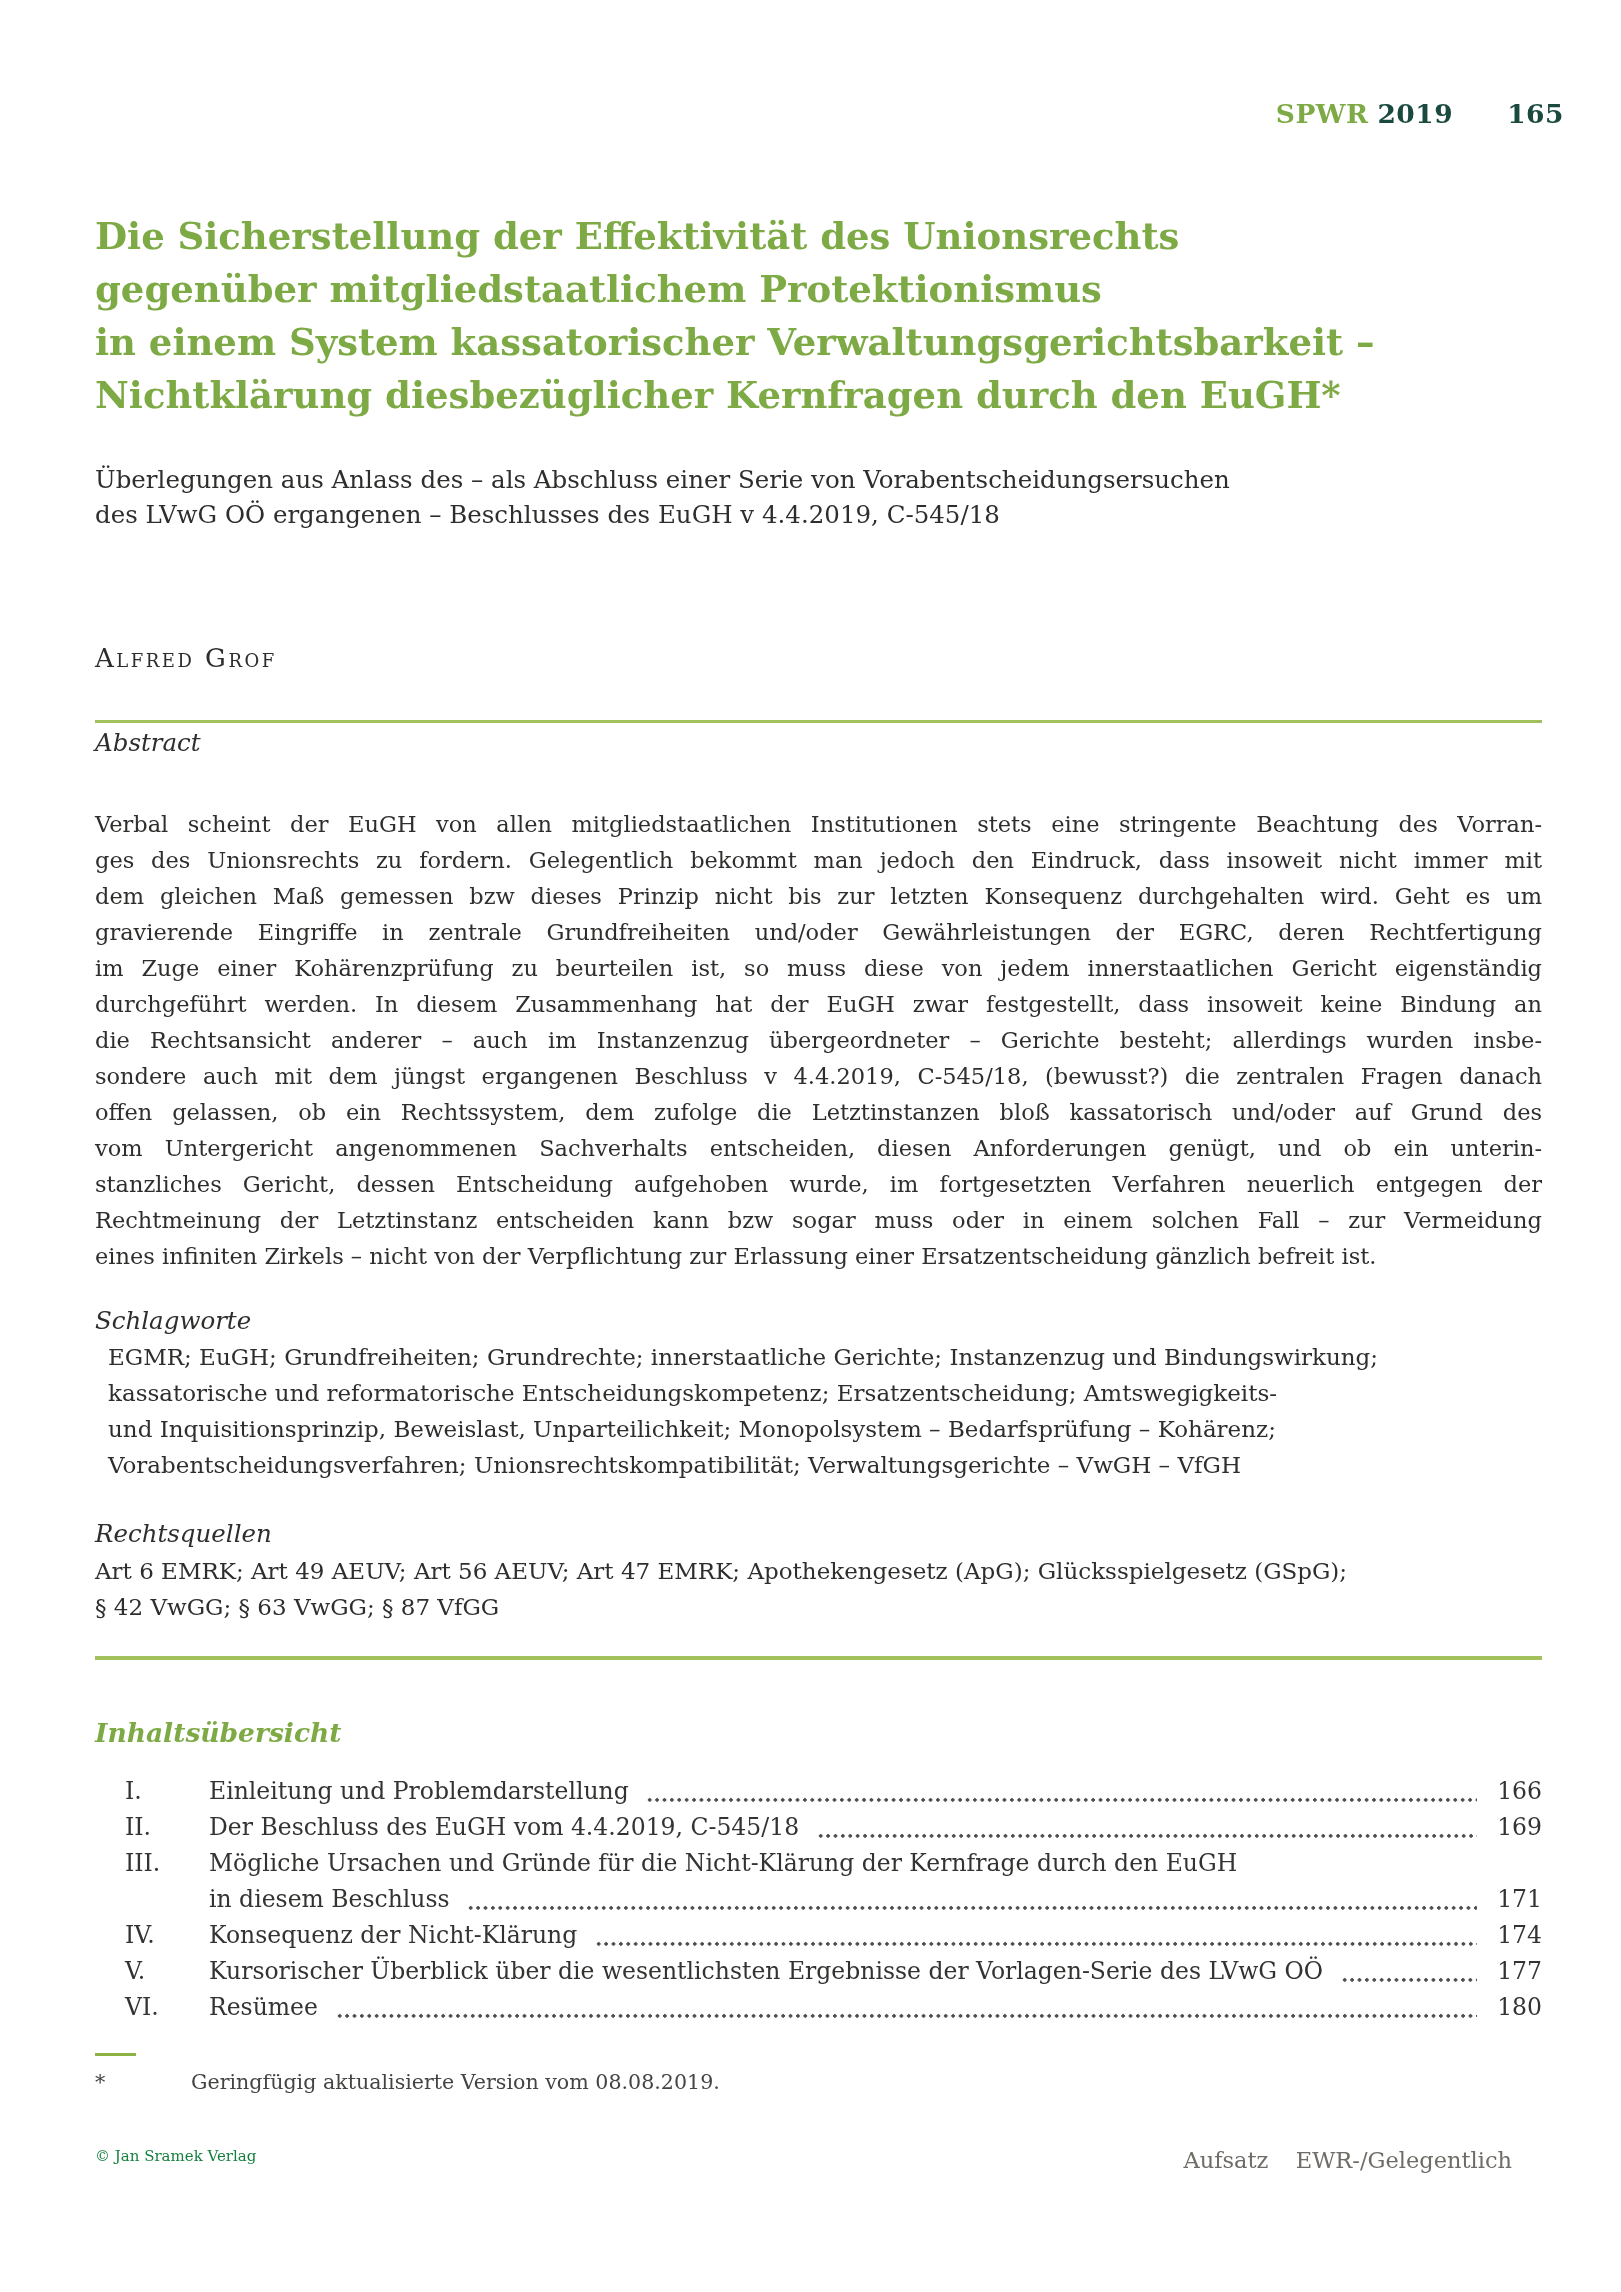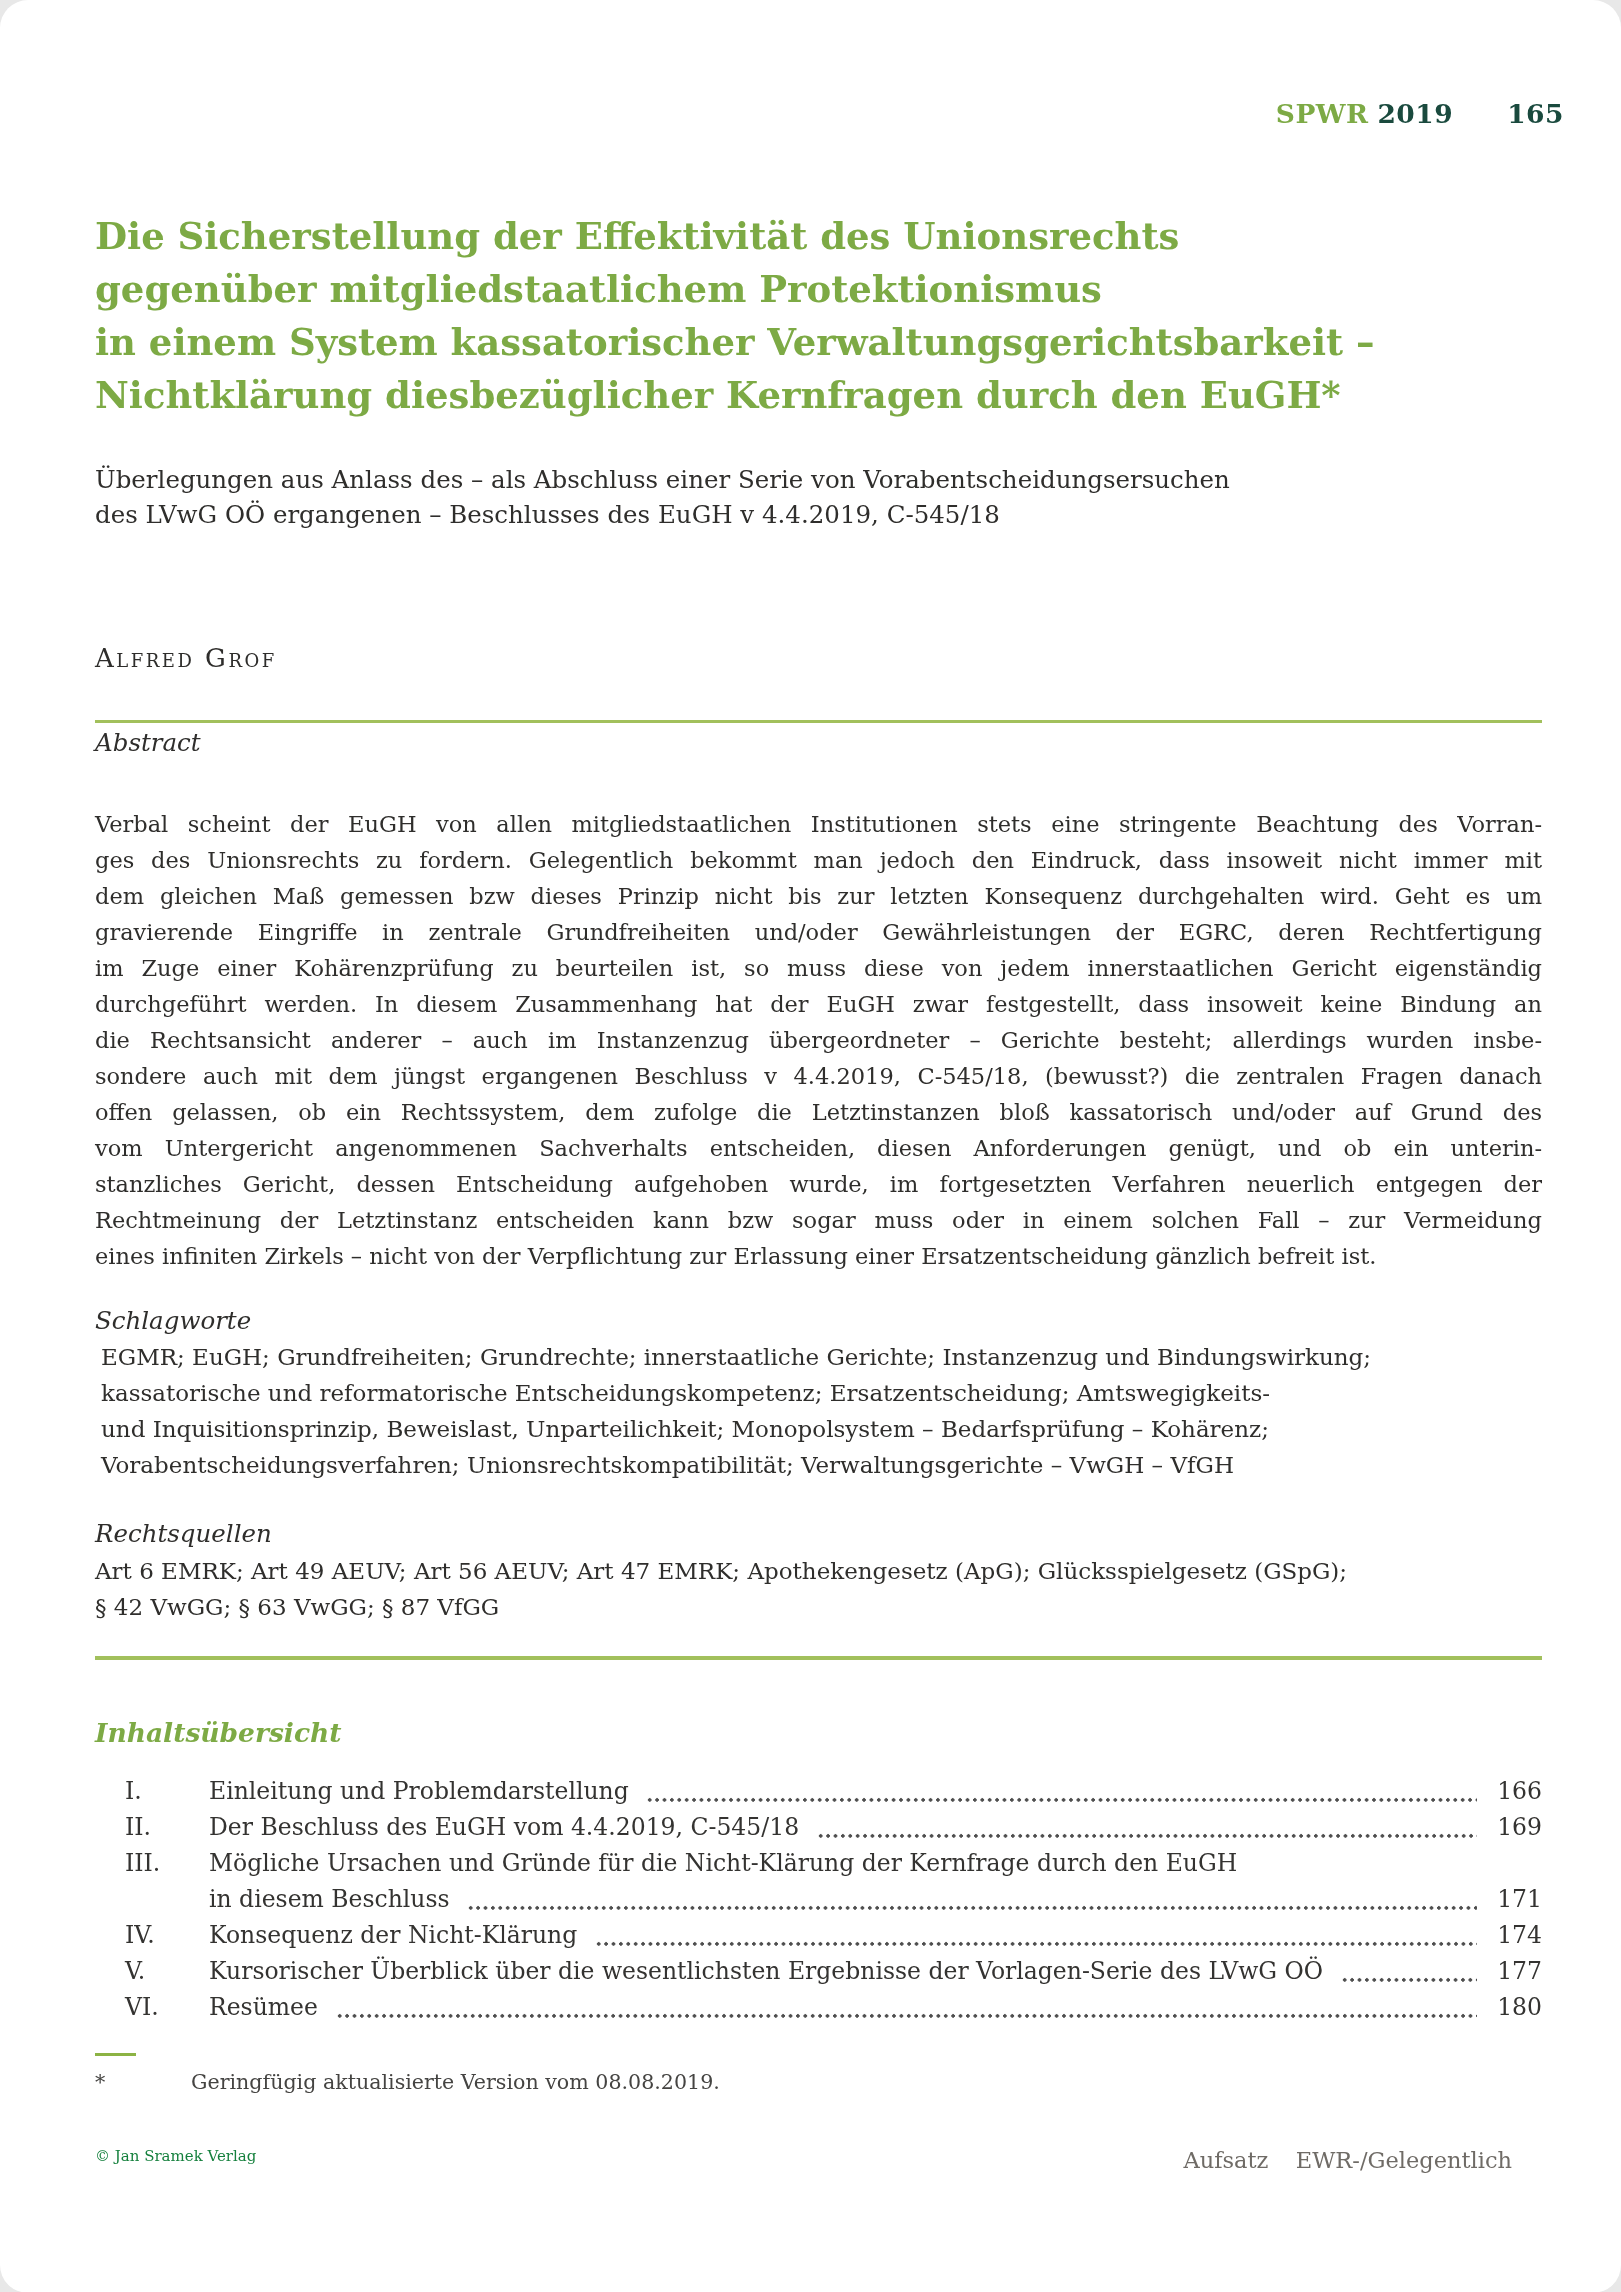--- a/index.html
+++ b/index.html
@@ -4,21 +4,20 @@
 <style>
   html,body{margin:0;padding:0;background:#e8e8e8;}
   .page{
     position:relative;
     width:1621px;height:2293px;
     margin:0 auto;
     background:#ffffff;
     font-family:"DejaVu Serif","Liberation Serif",serif;
     color:#2f2e2c;
     overflow:hidden;
-    border-radius:28px;
   }
   
   .hdr{
     position:absolute;top:98px;right:57px;
     font-size:26.5px;font-weight:700;letter-spacing:0.5px;
     white-space:nowrap;
   }
   .hdr .journal{color:#7daa45;}
   .hdr .year{color:#1a4a3e;margin-left:8.8px;}
   .hdr .pagenum{color:#1a4a3e;margin-left:54px;}
@@ -47,21 +46,21 @@
   }
   .abstract-h{top:728px;}
   .abstract-body{
     position:absolute;left:95px;width:1447px;top:806px;
     font-size:22.5px;line-height:36px;color:#2f2e2c;
   }
   .jl{text-align:justify;text-align-last:justify;}
   .jl.last{text-align-last:left;}
   .keywords-h{top:1306px;}
   .keywords-body{
-    position:absolute;left:101px;width:1447px;top:1339px;
+    position:absolute;left:108px;width:1447px;top:1339px;
     font-size:23px;line-height:36px;white-space:pre-line;color:#2f2e2c;
   }
   .sources-h{top:1519px;}
   .sources-body{
     position:absolute;left:95px;width:1447px;top:1553px;
     font-size:23px;line-height:36px;white-space:pre-line;color:#2f2e2c;
   }
   
   .toc-h{
     position:absolute;left:95px;top:1717px;

